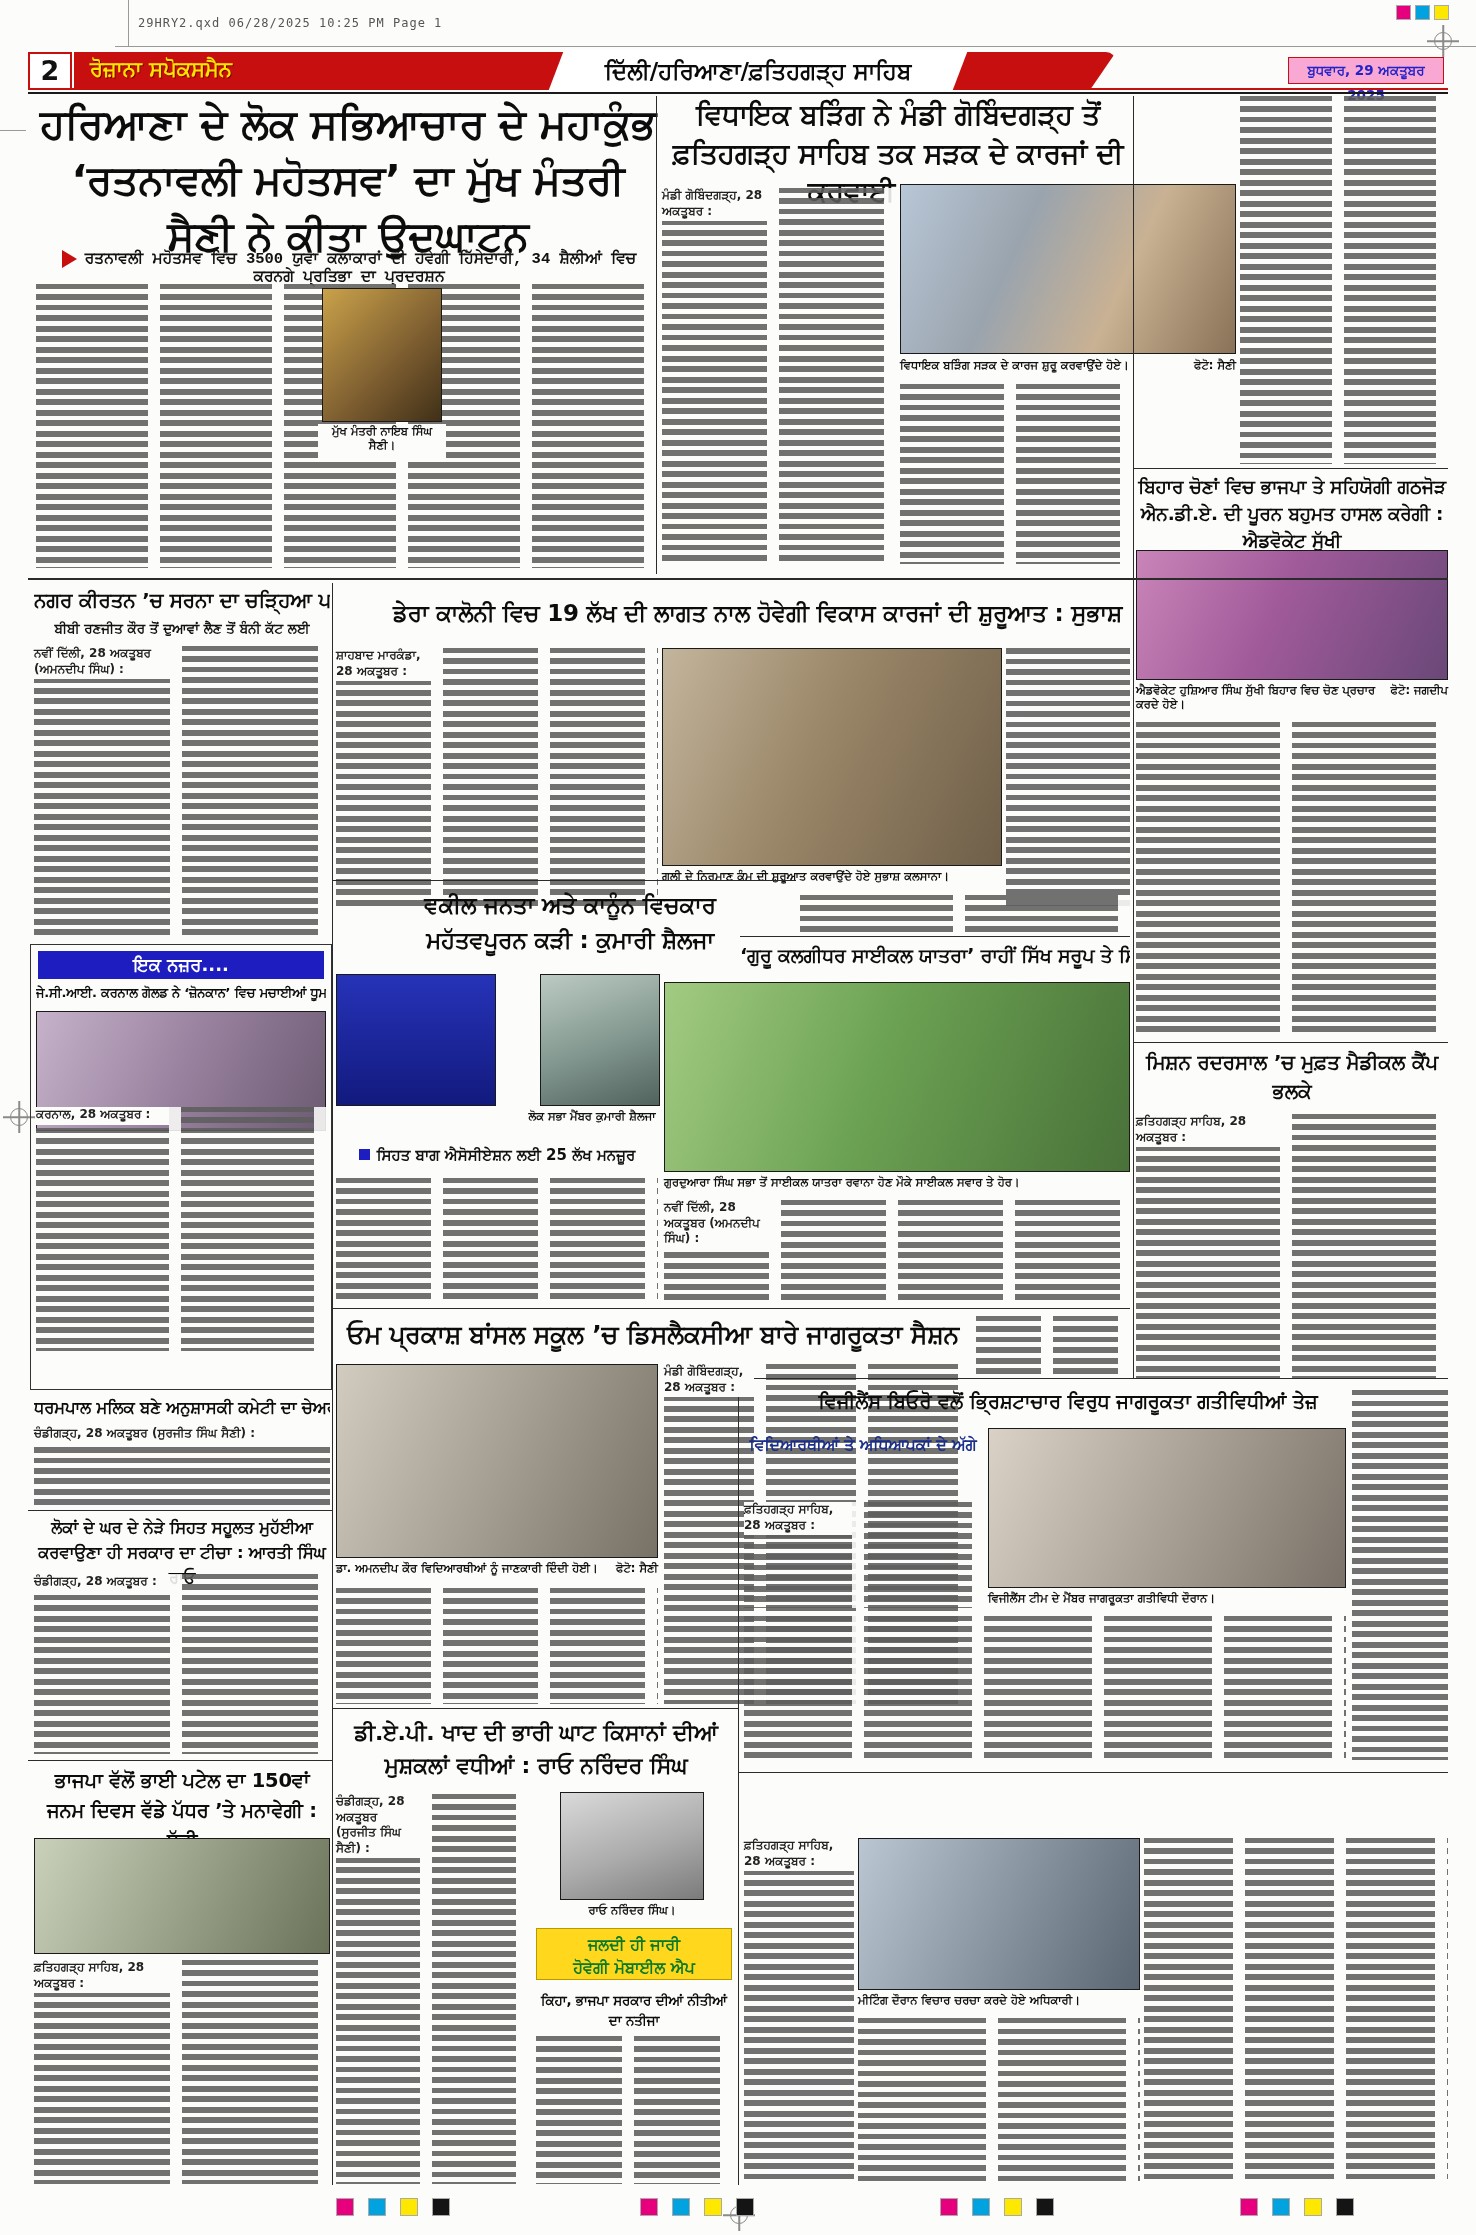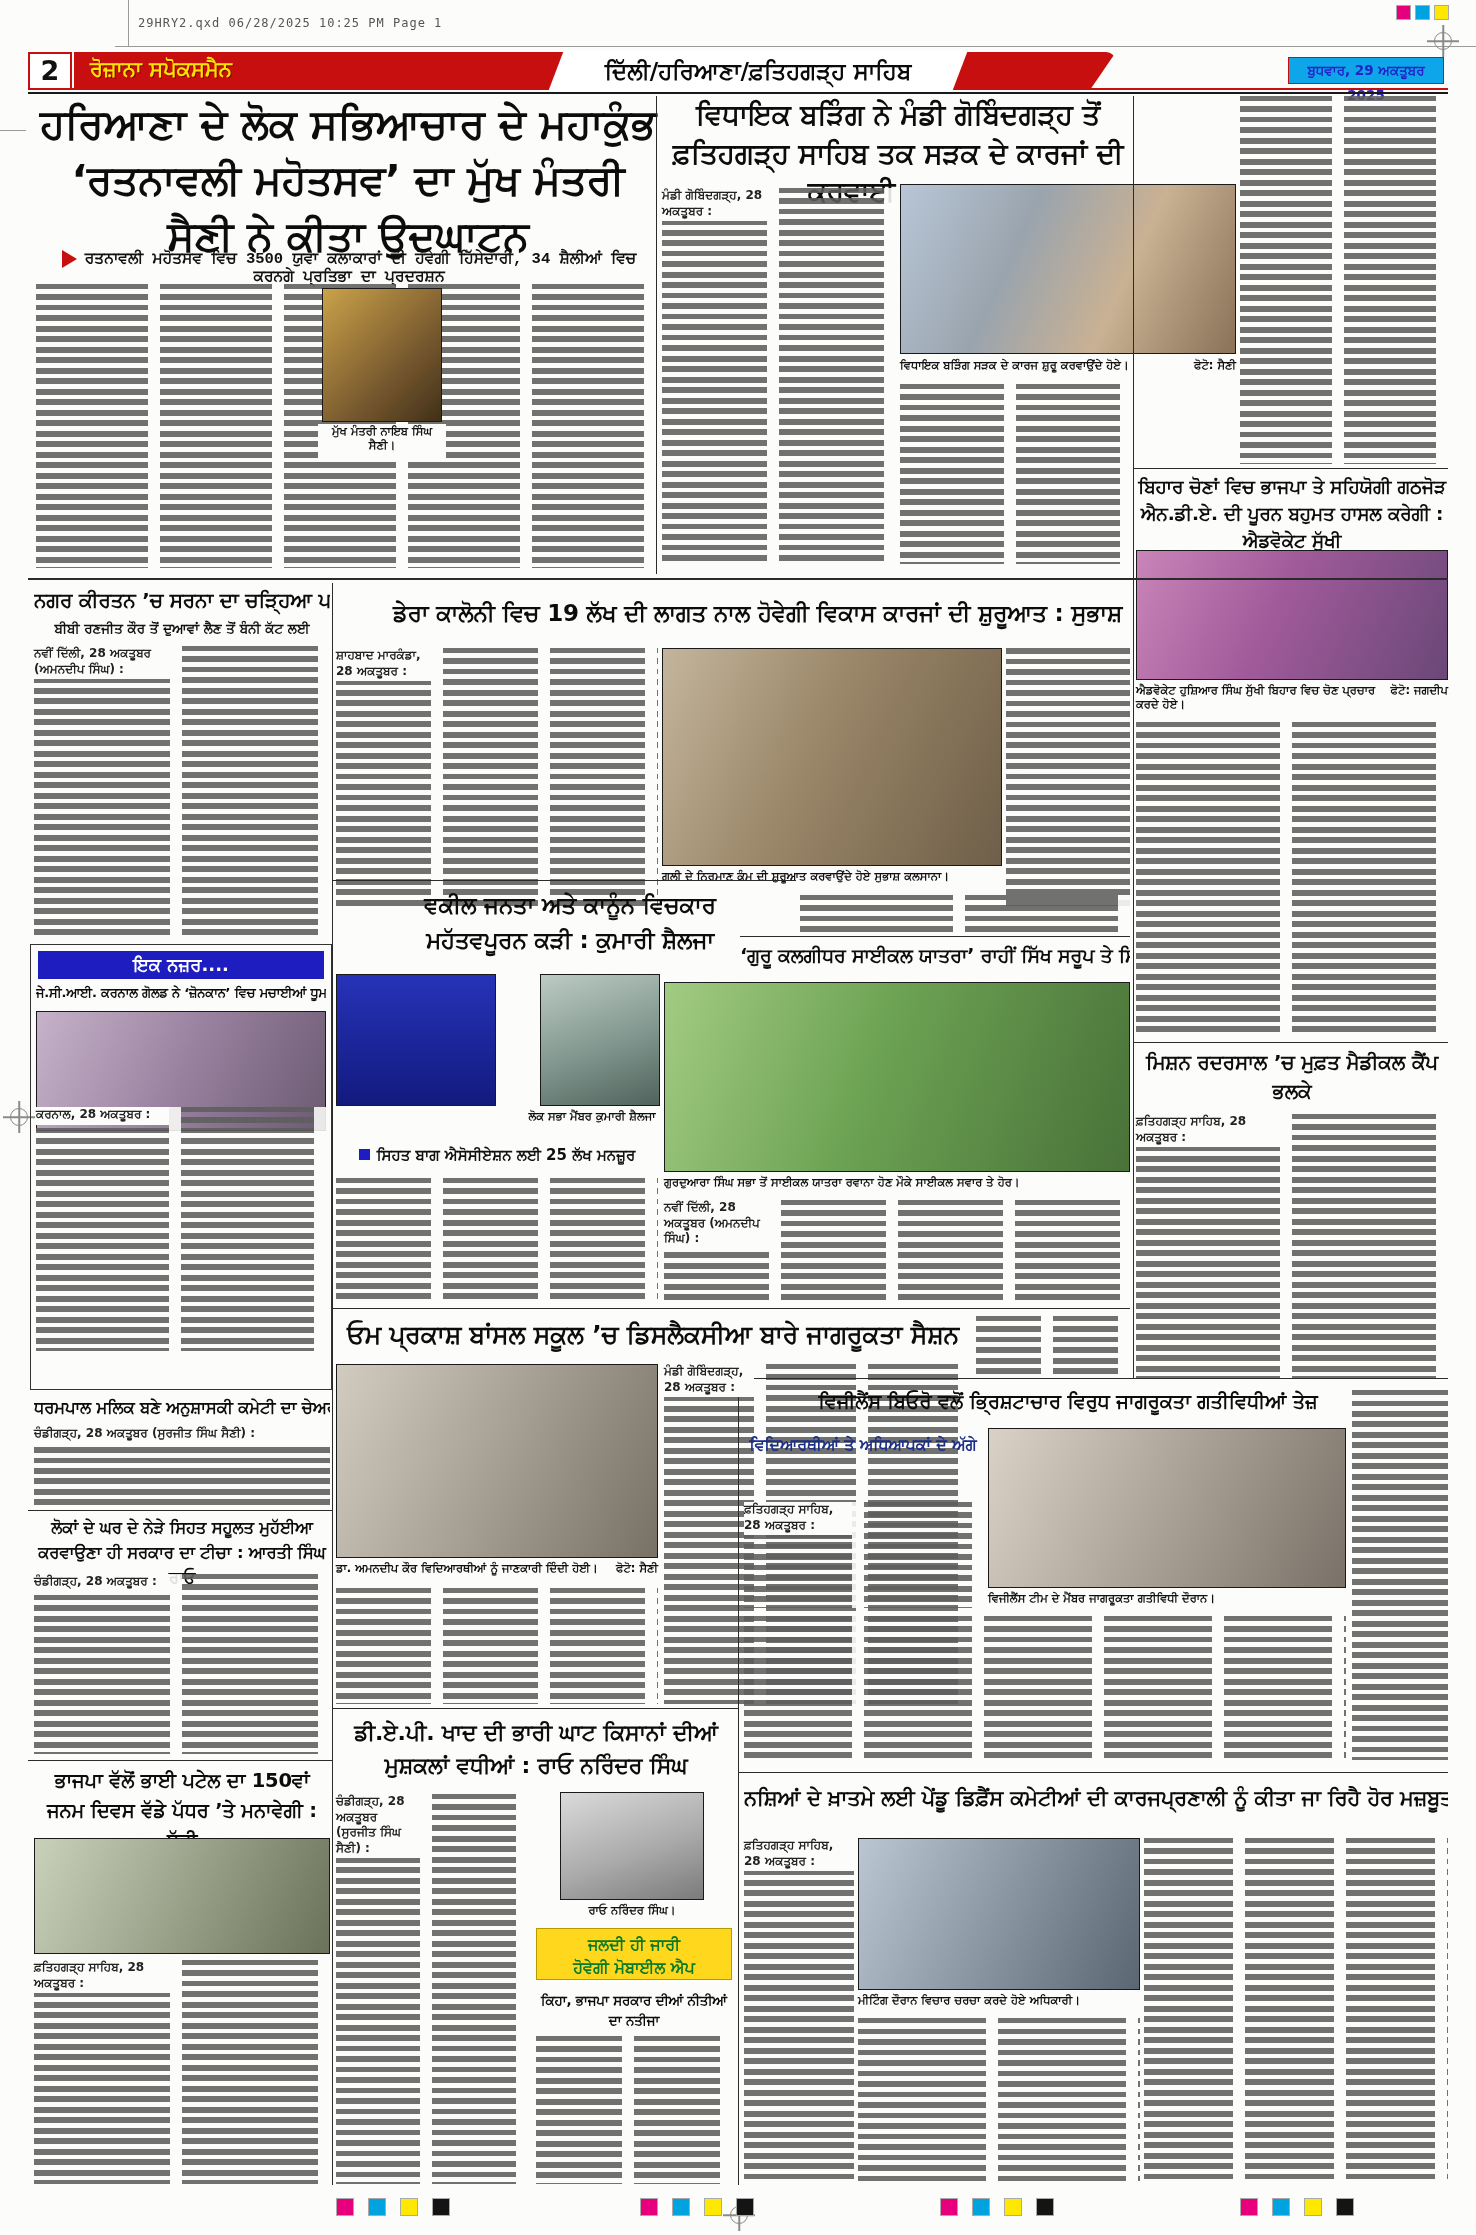--- a/index.html
+++ b/index.html
@@ -14,21 +14,21 @@
   .mast-red{position:absolute;left:46px;top:0;width:1042px;height:38px;background:#c80f0f;
             clip-path:polygon(0 0,100% 0,97.5% 100%,0 100%);border-radius:0 10px 0 0;}
   .mast-strip{position:absolute;left:0;top:36px;width:1420px;height:2px;background:#c80f0f;}
   .mast-num{position:absolute;left:0;top:0;width:44px;height:38px;background:#fff;border:2px solid #c80f0f;
             box-sizing:border-box;font-size:27px;font-weight:bold;text-align:center;line-height:34px;color:#111;}
   .mast-brand{position:absolute;left:62px;top:5px;font-size:21px;font-weight:bold;color:#ffe400;
               text-shadow:1px 1px 0 #7a0000;}
   .mast-section{position:absolute;left:520px;top:-2px;width:420px;height:42px;background:#fff;
                 clip-path:polygon(16px 0,100% 0,calc(100% - 16px) 100%,0 100%);
                 font-size:23px;font-weight:bold;text-align:center;line-height:42px;color:#0a0a0a;}
-  .mast-date{position:absolute;right:4px;top:5px;width:156px;height:27px;background:#0ea5e9;border:1px solid #c80f0f;
+  .mast-date{position:absolute;right:4px;top:5px;width:156px;height:27px;background:#f9a8d4;border:1px solid #c80f0f;
              box-sizing:border-box;font-size:13.5px;font-weight:bold;color:#2323c8;text-align:center;line-height:25px;}
   .mast-underline{position:absolute;left:28px;top:92px;width:1420px;height:2px;background:#1a1a1a;}
   
   .hl{position:absolute;font-weight:bold;text-align:center;color:#0c0c0c;letter-spacing:-0.2px;}
   .nowrap{white-space:nowrap;overflow:hidden;}
   
   .body{position:absolute;}
   .greek{position:absolute;inset:0;opacity:.88;background-image:
       repeating-linear-gradient(to right, rgba(255,255,255,0) 0, rgba(255,255,255,0) var(--cw,104px),
          #fcfcfa var(--cw,104px), #fcfcfa calc(var(--cw,104px) + 12px)),
@@ -268,21 +268,20 @@
   <div class="appbox" style="left:536px;top:1928px;width:196px;height:52px;">
     <div>ਜਲਦੀ ਹੀ ਜਾਰੀ</div>
     <div>ਹੋਵੇਗੀ ਮੋਬਾਈਲ ਐਪ</div>
   </div>
   <div class="hl" style="left:536px;top:1990px;width:196px;height:40px;font-size:13.5px;line-height:1.5;">ਕਿਹਾ, ਭਾਜਪਾ ਸਰਕਾਰ ਦੀਆਂ ਨੀਤੀਆਂ ਦਾ ਨਤੀਜਾ</div>
   <div class="body" style="left:536px;top:2036px;width:196px;height:148px;">
     <div class="greek" style="--cw:86px;"></div>
   </div>
 
   <div class="rule-h" style="left:738px;top:1772px;width:710px;"></div>
-  <div class="hl nowrap" style="left:744px;top:1786px;width:704px;height:40px;font-size:21px;">ਨਸ਼ਿਆਂ ਦੇ ਖ਼ਾਤਮੇ ਲਈ ਪੇਂਡੂ ਡਿਫ਼ੈਂਸ ਕਮੇਟੀਆਂ ਦੀ ਕਾਰਜਪ੍ਰਣਾਲੀ ਨੂੰ ਕੀਤਾ ਜਾ ਰਿਹੈ ਹੋਰ ਮਜ਼ਬੂਤ</div>
   <div class="body" style="left:744px;top:1838px;width:110px;height:346px;">
     <div class="dateline" style="width:110px;">ਫ਼ਤਿਹਗੜ੍ਹ ਸਾਹਿਬ, 28 ਅਕਤੂਬਰ :</div>
     <div class="greek one"></div>
   </div>
   <div class="photo" style="left:858px;top:1838px;width:282px;height:152px;background:linear-gradient(115deg,#bac6d2,#8a96a2 50%,#5a6672);"></div>
   <div class="cap" style="left:858px;top:1993px;width:282px;height:20px;display:block;">ਮੀਟਿੰਗ ਦੌਰਾਨ ਵਿਚਾਰ ਚਰਚਾ ਕਰਦੇ ਹੋਏ ਅਧਿਕਾਰੀ।</div>
   <div class="body" style="left:858px;top:2018px;width:282px;height:166px;">
     <div class="greek" style="--cw:128px;"></div>
   </div>
   <div class="body" style="left:1144px;top:1838px;width:304px;height:346px;">

